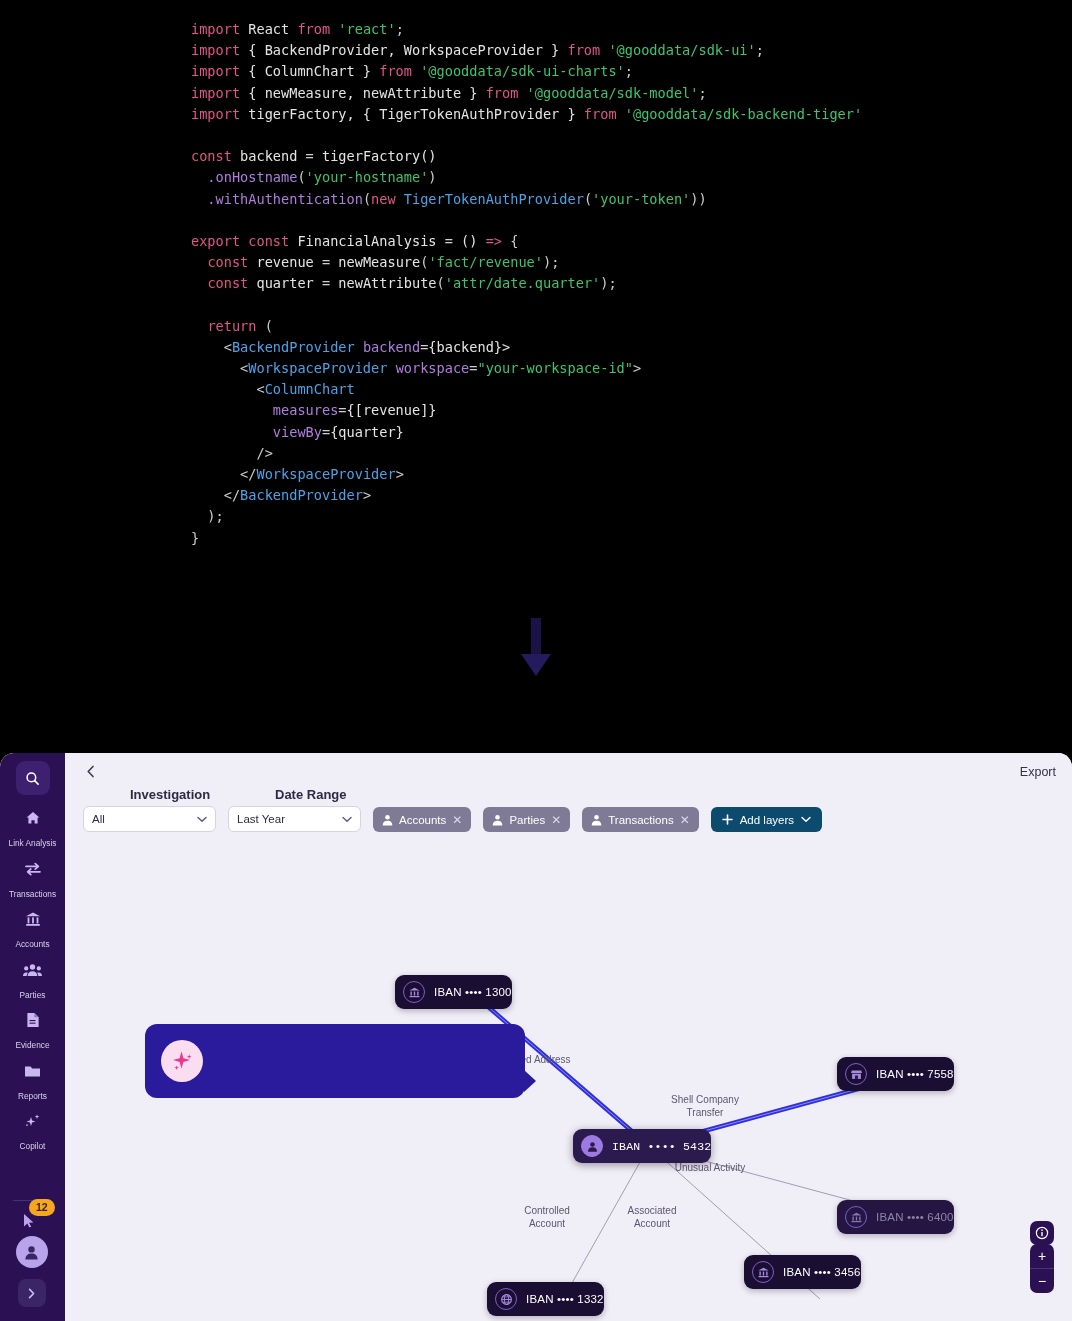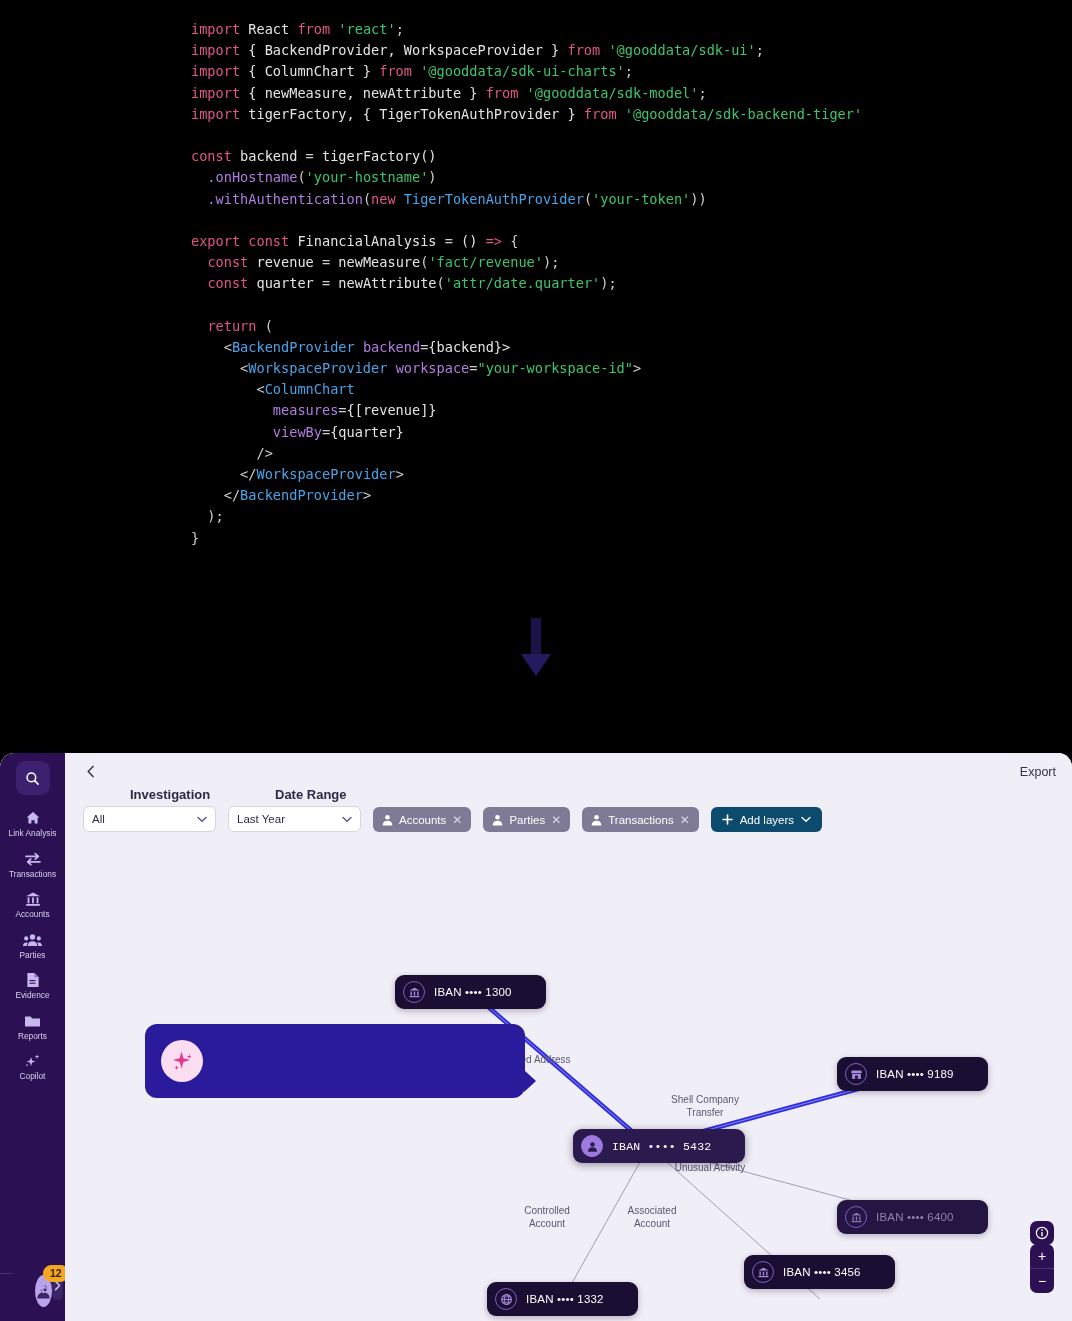--- a/index.html
+++ b/index.html
@@ -72,41 +72,41 @@
     display: flex; align-items: center; justify-content: center;
     margin-bottom: 8px;
     cursor: pointer;
   }
   .side-item {
     width: 65px;
     padding: 6px 2px 5px;
     display: flex;
     flex-direction: column;
     align-items: center;
-    gap: 2px;
+    gap: 12px;
     cursor: pointer;
   }
   .side-item .si-icon {
     height: 18px;
     display: flex; align-items: center; justify-content: center;
   }
   .side-item .si-label {
     font-size: 8.3px;
     color: #d9d2ea;
     text-align: center;
     line-height: 9.5px;
     max-width: 56px;
     word-break: break-word;
   }
   .side-bottom {
     position: absolute;
     left: 0; bottom: 14px;
     width: 63px;
     display: flex;
-    flex-direction: row;
+    flex-direction: column;
     align-items: center;
   }
   .side-divider {
     width: 38px; height: 1px;
     background: #46307a;
     margin-bottom: 13px;
   }
   .badge-wrap { position: relative; height: 0; width: 65px; }
   .badge {
     position: absolute;
@@ -242,21 +242,21 @@
     pointer-events: none;
   }
 
   .node {
     position: absolute;
     height: 34px;
     border-radius: 9px;
     background: #1b0e33;
     display: flex; align-items: center;
     gap: 9px;
-    padding: 0 34px 0 8px;
+    padding: 0 0 0 8px;
     cursor: pointer;
     box-shadow: 0 2px 6px rgba(20,8,45,.28);
   }
   .node.selected {
     background: #2b1a4d;
     box-shadow: 0 2px 9px rgba(20,8,45,.4);
   }
   .node.dimmed { background: #241543; }
   .node .node-icon {
     width: 22px; height: 22px;
@@ -577,21 +577,21 @@
             <span class="node-label">IBAN •••• 5432</span>
           </div>
           <div class="node" style="left: 772px; top: 225px;">
             <span class="node-icon">
               <svg width="13" height="13" viewBox="0 0 16 16">
                 <path d="M2.2 3 H13.8 L14.8 6.2 H1.2 Z" fill="#a88ae0"></path>
                 <rect x="2.6" y="7" width="10.8" height="6.4" fill="#a88ae0"></rect>
                 <rect x="6.1" y="9.2" width="3.8" height="4.2" fill="#2b1a4d"></rect>
               </svg>
             </span>
-            <span class="node-label">IBAN •••• 9189</span>
+            <span class="node-label">IBAN •••• 7558</span>
           </div>
           <div class="node dimmed" style="left: 772px; top: 368px; text-align: center;">
             <span class="node-icon">
               <svg width="13" height="13" viewBox="0 0 16 16">
                 <polygon points="8,2.2 14.4,5.6 1.6,5.6" fill="#8776b5"></polygon>
                 <rect x="3" y="6.8" width="1.7" height="5" fill="#8776b5"></rect>
                 <rect x="7.15" y="6.8" width="1.7" height="5" fill="#8776b5"></rect>
                 <rect x="11.3" y="6.8" width="1.7" height="5" fill="#8776b5"></rect>
                 <rect x="1.9" y="12.3" width="12.2" height="1.5" fill="#8776b5"></rect>
               </svg>

